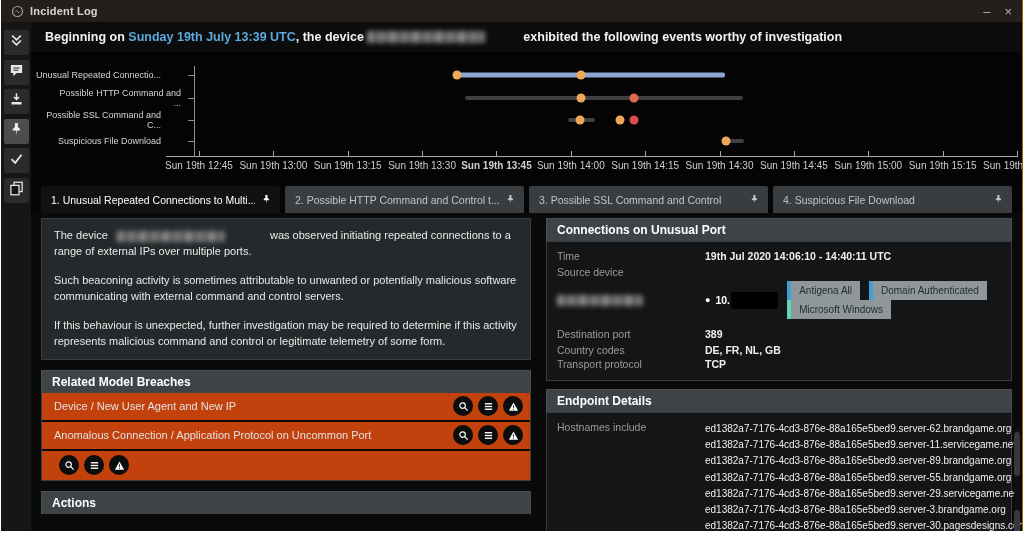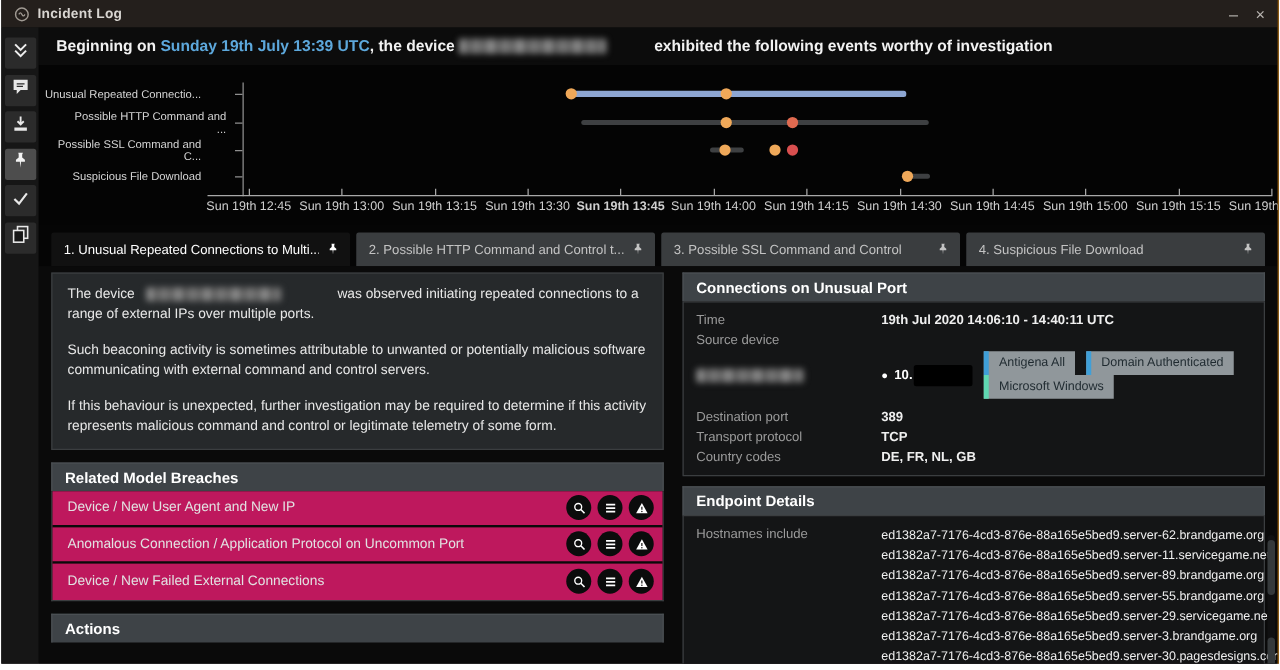--- a/index.html
+++ b/index.html
@@ -52,21 +52,21 @@
   .panel-header { background:#3e4347; color:#ffffff; font-size:12px; font-weight:bold; padding:4px 10px; border:1px solid #4a4f53; border-bottom:none; }
   .left-col  { position:absolute; left:10px; top:5px; width:490px; }
   .right-col { position:absolute; left:515px; top:5px; width:466px; }
 
   .summary-body { background:#26292b; border:1px solid #3b3e40; padding:9px 12px; font-size:11px; color:#e8e8e8; line-height:1.45; min-height:133px; }
   .summary-body p { margin-bottom:13px; }
   .summary-body p:last-child { margin-bottom:0; }
 
   .breaches { margin-top:10px; }
   .breach-rows { border:1px solid #3b3e40; border-top:none; background:#0d0e0e; }
-  .breach-row { height:29px; background:#be185d; display:flex; align-items:center; padding:0 7px 0 12px; border-bottom:2px solid #0a0a0a; cursor:pointer; }
+  .breach-row { height:29px; background:#c2410c; display:flex; align-items:center; padding:0 7px 0 12px; border-bottom:2px solid #0a0a0a; cursor:pointer; }
   .breach-row:last-child { border-bottom:none; }
   .breach-label { flex:1 1 auto; font-size:11px; color:#e2e2e2; white-space:nowrap; overflow:hidden; }
   .icon-btn { width:20px; height:20px; border-radius:50%; background:#0b0c0c; display:flex; align-items:center; justify-content:center; margin-left:5px; flex:0 0 auto; cursor:pointer; }
   .icon-btn svg { width:11px; height:11px; }
 
   .actions { margin-top:10px; }
 
   .conn-body { background:#141516; border:1px solid #3b3e40; padding:8px 10px 6px 10px; font-size:10.5px; }
   .detail-row { display:flex; margin-bottom:4px; align-items:flex-start; }
   .detail-label { flex:0 0 148px; color:#9b9b9b; }
@@ -307,21 +307,20 @@
                   <span style="display:flex;">
                     <svg viewBox="0 0 24 24">
                       <path d="M12 3 22 21H2Z" fill="#fff"></path>
                       <line x1="12" y1="9.5" x2="12" y2="15" stroke="#1c1c1c" stroke-width="2.2"></line>
                       <circle cx="12" cy="18" r="1.3" fill="#1c1c1c"></circle>
                     </svg>
                   </span>
                 </span>
               </div>
               <div class="breach-row">
-                <span class="breach-label">Device / New Failed External Connections</span>
                 <span class="icon-btn">
                   <span style="display:flex;">
                     <svg viewBox="0 0 24 24">
                       <circle cx="10" cy="10" r="6" fill="none" stroke="#fff" stroke-width="2.4"></circle>
                       <line x1="14.5" y1="14.5" x2="21" y2="21" stroke="#fff" stroke-width="2.8"></line>
                     </svg>
                   </span>
                 </span>
                 <span class="icon-btn">
                   <span style="display:flex;">
@@ -367,27 +366,27 @@
               </div>
               <span class="ip-bullet">●</span>
               <span class="ip-prefix">10.</span>
               <span class="ip-redacted"></span>
               <span id="tags"><span class="tag" style="border-left-color: rgb(63, 159, 216);">Antigena All</span><span class="tag" style="border-left-color: rgb(63, 159, 216);">Domain Authenticated</span><span class="tag" style="border-left-color: rgb(95, 216, 178);">Microsoft Windows</span></span>
             </div>
             <div class="detail-row">
               <div class="detail-label">Destination port</div>
               <div class="detail-value">389</div>
             </div>
+            <div class="detail-row" style="margin-bottom:2px;">
+              <div class="detail-label">Country codes</div>
+              <div class="detail-value">DE, FR, NL, GB</div>
+            </div>
             <div class="detail-row">
               <div class="detail-label">Transport protocol</div>
               <div class="detail-value">TCP</div>
-            </div>
-            <div class="detail-row" style="margin-bottom:2px;">
-              <div class="detail-label">Country codes</div>
-              <div class="detail-value">DE, FR, NL, GB</div>
             </div>
           </div>
         </div>
 
         <div class="endpoint">
           <div class="panel-header">Endpoint Details</div>
           <div class="endpoint-body">
             <div class="host-row">
               <div class="detail-label">Hostnames include</div>
               <div class="host-lines" id="hostLines">

